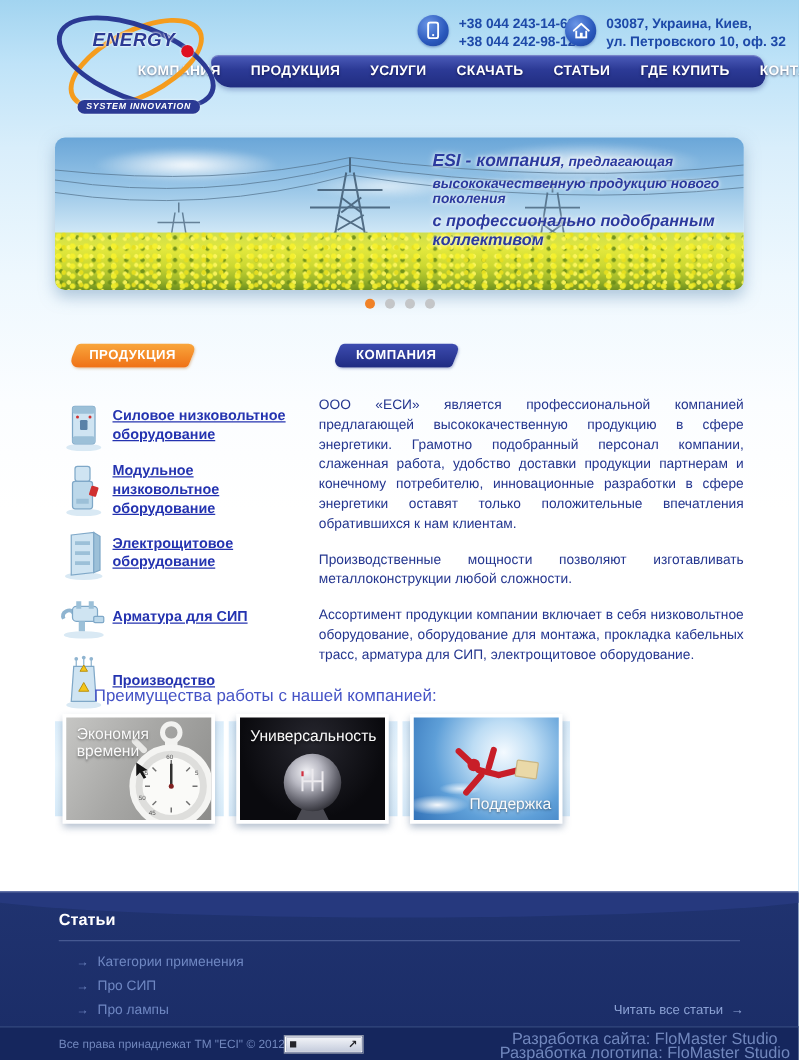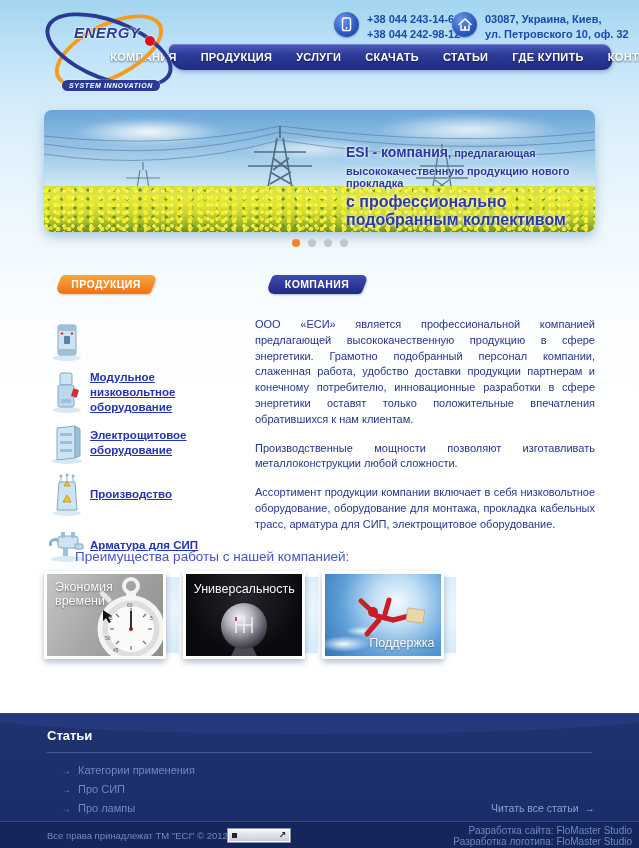--- a/index.html
+++ b/index.html
@@ -45,26 +45,26 @@
   .towers { position:absolute; inset:0; }
   .flowers { position:absolute; left:0; right:0; bottom:0; height:46px;
     background:linear-gradient(180deg,#cede4e 0%,#e2e83c 30%,#ccd832 58%,#9ab428 84%,#6d8f1f 100%); }
   .flowers::after { content:""; position:absolute; inset:0; opacity:.9;
     background-image:
       radial-gradient(circle at 3px 3px,#f8f22e 2px,transparent 2.6px),
       radial-gradient(circle at 7px 2px,#e8e020 1.6px,transparent 2.2px),
       radial-gradient(circle at 2px 5px,#fff860 1.5px,transparent 2px),
       radial-gradient(circle at 5px 4px,#6a8c1a 1.4px,transparent 2px);
     background-size:11px 8px,14px 10px,9px 7px,13px 9px; }
-  .hero-text { position:absolute; left:302px; top:34px; width:244px; color:#2b3a9e;
-    text-shadow:0 0 3px rgba(255,255,255,.9),0 0 6px rgba(255,255,255,.6); }
+  .hero-text { position:absolute; left:302px; top:10px; width:244px; color:#2b3a9e;
+    text-shadow:0 0 3px rgba(255,255,255,.9),0 0 6px rgba(255,255,255,.6);font-style:italic; }
   .hero-line1 { font-size:11px; font-weight:bold; }
   .hero-line1 .strong { font-size:14px; }
   .hero-line2 { font-size:11px; font-weight:bold; margin-top:5px; }
-  .hero-line3 { font-size:16px; font-weight:bold; margin-top:4px; }
+  .hero-line3 { font-size:13px; font-weight:bold; margin-top:4px; }
 
   .dots { position:absolute; left:44px; top:239px; width:551px; display:flex; justify-content:center; gap:8px; }
   .dot { width:8px; height:8px; border-radius:50%; background:#c4c6c8; cursor:pointer; }
   .dot.active { background:#f08228; }
 
   
   .tab { position:relative; height:19px; width:96px; margin-left:14px; }
   .tab-bg { position:absolute; inset:0; transform:skewX(-22deg); border-radius:3px 7px 3px 9px; }
   .tab.orange .tab-bg { background:linear-gradient(180deg,#f9a63c,#ef7116); box-shadow:1px 1px 2px rgba(190,120,40,.4); }
   .tab.blue .tab-bg { background:linear-gradient(180deg,#3d4cb0,#1f2b82); box-shadow:1px 1px 2px rgba(40,60,140,.35); }
@@ -82,21 +82,21 @@
   
   .company { position:absolute; left:255px; top:275px; width:340px; }
   .company-text { margin-top:23px; }
   .company-text p { font-size:11px; line-height:15.8px; color:#24368f; text-align:justify; margin-bottom:13px; }
 
   
   .advantages { position:absolute; left:44px; top:549px; width:551px; }
   .adv-title { margin-left:31px; color:#4553c6; font-size:13.5px; }
   .cards { margin-top:13px; display:grid; grid-template-columns:repeat(4,1fr); gap:4px; }
   .card-panel { height:76px; background:linear-gradient(180deg,#dceefb 0%,#eaf6fd 45%,#d7ebf9 100%);
-    display:flex; align-items:center; }
+    display:flex; align-items:center; justify-content:center; }
   .photo { width:122px; height:88px; background:#fff; padding:3px; box-shadow:0 3px 6px rgba(60,90,130,.4); }
   .photo-img { position:relative; width:100%; height:100%; overflow:hidden; }
   .card-label { position:absolute; color:#fafafa; font-size:12.5px; line-height:14px; font-weight:normal;
     text-shadow:0 1px 2px rgba(0,0,0,.45); z-index:3; }
   .lab-1 { top:6px; left:8px; width:72px; }
   .lab-2 { top:40px; right:5px; width:64px; text-align:right; }
   .lab-3 { top:8px; left:8px; width:110px; }
   .lab-4 { bottom:6px; right:6px; text-align:right;margin-top:12px; }
   .img-stopwatch { background:linear-gradient(120deg,#c6c6c4 0%,#a8a8a6 45%,#8c8c8a 100%); }
   .img-freedom { background:linear-gradient(180deg,#4a90cc 0%,#8fc0e6 45%,#c8e4f5 68%,#5a9a30 69%,#3c7a1e 100%); }
@@ -118,21 +118,21 @@
   .footer-link { color:#6f87c2; font-size:11px; }
   .read-all { position:absolute; right:44px; top:88px; color:#8ba1d4; font-size:10.5px; display:flex; gap:6px; cursor:pointer; }
   .footer-bottom { position:absolute; left:0; bottom:0; width:100%; height:27px; background:#15265d;
     border-top:1px solid #35497f; }
   .copyright { position:absolute; left:47px; top:8px; color:#7187bd; font-size:9.5px; }
   .counter { position:absolute; left:228px; top:7px; width:62px; height:13px; background:linear-gradient(#f2f4f8,#c6cddd);
     border:1px solid #fff; box-shadow:0 0 0 1px #8a93a8; display:flex; align-items:center; justify-content:space-between;
     padding:0 3px; cursor:pointer; }
   .counter-sq { width:5px; height:5px; background:#23242a; }
   .counter-arrow { color:#23242a; font-size:9px; line-height:9px; font-weight:bold; }
-  .credits { position:absolute; right:7px; top:3px; text-align:right; color:#7187bd; font-size:10px; line-height:11px; }
+  .credits { position:absolute; right:7px; top:3px; text-align:center; color:#7187bd; font-size:13px; line-height:11px; }
 </style>
 </head>
 <body>
 
 <div class="page">
 
   <div class="logo">
     <div class="ellipse orange"></div>
     <div class="ellipse blue"></div>
     <div class="logo-energy">ENERGY</div>
@@ -208,21 +208,21 @@
         <path d="M0,34 Q120,52 236,22 Q400,46 551,30"></path>
         <path d="M0,44 Q120,62 236,30 Q400,56 551,40"></path>
         <path d="M0,26 Q130,40 236,16 Q410,38 551,22"></path>
       </g>
     </svg>
     <div class="flowers"></div>
     <div class="hero-text">
       <div class="hero-line1">
         <span class="strong">ESI - компания</span><span>, предлагающая</span>
       </div>
-      <div class="hero-line2">высококачественную продукцию нового прокладка</div>
+      <div class="hero-line2">высококачественную продукцию нового поколения</div>
       <div class="hero-line3">с профессионально подобранным коллективом</div>
     </div>
   </div>
 
   <div class="dots">
     <div class="dot active"></div>
     <div class="dot"></div>
     <div class="dot"></div>
     <div class="dot"></div>
   </div>
@@ -238,20 +238,21 @@
           <svg width="34" height="40" viewBox="0 0 34 40">
             <ellipse cx="17" cy="37" rx="14" ry="3" fill="#d9e9f4"></ellipse>
             <rect x="8" y="4" width="18" height="30" rx="2" fill="#cfe4f2" stroke="#7fa8c8"></rect>
             <rect x="8" y="4" width="18" height="6" rx="2" fill="#9cc0d8"></rect>
             <rect x="8" y="28" width="18" height="6" rx="2" fill="#9cc0d8"></rect>
             <rect x="14" y="15" width="6" height="8" rx="1" fill="#5a82a8"></rect>
             <circle cx="12" cy="12.5" r="1.2" fill="#d03030"></circle>
               <circle cx="22" cy="12.5" r="1.2" fill="#d03030"></circle>
           </svg>
         </div>
+        <span class="product-link">Силовое низковольтное оборудование</span>
       </div>
       <div class="product-item">
         <div class="product-icon">
           <svg width="34" height="42" viewBox="0 0 34 42">
             <ellipse cx="17" cy="39" rx="14" ry="3" fill="#d9e9f4"></ellipse>
             <rect x="10" y="2" width="12" height="12" rx="2" fill="#cfe4f2" stroke="#7fa8c8"></rect>
             <rect x="8" y="14" width="16" height="22" rx="2" fill="#bcd8ea" stroke="#7fa8c8"></rect>
             <rect x="22" y="18" width="6" height="8" rx="1" fill="#d03030" transform="rotate(18 25 22)"></rect>
             <rect x="11" y="28" width="10" height="4" fill="#9cc0d8"></rect>
           </svg>
@@ -263,51 +264,51 @@
           <svg width="36" height="42" viewBox="0 0 36 42">
             <ellipse cx="18" cy="39" rx="15" ry="3" fill="#d9e9f4"></ellipse>
             <polygon points="8,6 26,4 26,36 8,38" fill="#cfe4f2" stroke="#7fa8c8"></polygon>
             <polygon points="26,4 31,7 31,34 26,36" fill="#9cc0d8" stroke="#7fa8c8"></polygon>
             <rect x="11" y="11" width="12" height="3" fill="#9cc0d8"></rect>
             <rect x="11" y="19" width="12" height="3" fill="#9cc0d8"></rect>
             <rect x="11" y="27" width="12" height="3" fill="#9cc0d8"></rect>
           </svg>
         </div>
         <span class="product-link">Электрощитовое оборудование</span>
+      </div>
+      <div class="product-item">
+        <div class="product-icon">
+          <svg width="40" height="34" viewBox="0 0 40 34">
+            <ellipse cx="20" cy="31" rx="16" ry="3" fill="#d9e9f4"></ellipse>
+            <path d="M4,18 Q2,14 6,12 Q10,10 12,14" fill="none" stroke="#8fb4d0" stroke-width="3"></path>
+            <rect x="11" y="8" width="20" height="12" rx="3" fill="#cfe4f2" stroke="#7fa8c8"></rect>
+            <rect x="14" y="4" width="4" height="6" fill="#9cc0d8"></rect>
+              <rect x="24" y="4" width="4" height="6" fill="#9cc0d8"></rect>
+            <rect x="28" y="16" width="8" height="5" rx="1" fill="#bcd8ea" stroke="#7fa8c8"></rect>
+            <rect x="16" y="20" width="5" height="8" fill="#9cc0d8"></rect>
+          </svg>
+        </div>
+        <span class="product-link">Арматура для СИП</span>
       </div>
       <div class="product-item">
         <div class="product-icon">
           <svg width="34" height="44" viewBox="0 0 34 44">
             <ellipse cx="17" cy="41" rx="14" ry="3" fill="#d9e9f4"></ellipse>
             <circle cx="11" cy="4" r="1.5" fill="#8fb4d0"></circle>
               <circle cx="17" cy="3" r="1.5" fill="#8fb4d0"></circle>
               <circle cx="23" cy="4" r="1.5" fill="#8fb4d0"></circle>
             <rect x="10.5" y="5" width="1" height="5" fill="#8fb4d0"></rect>
               <rect x="16.5" y="4" width="1" height="6" fill="#8fb4d0"></rect>
               <rect x="22.5" y="5" width="1" height="5" fill="#8fb4d0"></rect>
             <polygon points="9,10 25,10 27,38 7,38" fill="#cfe4f2" stroke="#7fa8c8"></polygon>
             <polygon points="14,14 20,14 17,9" fill="#f5c518" stroke="#b89010" stroke-width="0.8"></polygon>
             <polygon points="13,30 21,30 17,23" fill="#f5c518" stroke="#b89010" stroke-width="0.8"></polygon>
           </svg>
         </div>
         <span class="product-link">Производство</span>
-      </div>
-      <div class="product-item">
-        <div class="product-icon">
-          <svg width="40" height="34" viewBox="0 0 40 34">
-            <ellipse cx="20" cy="31" rx="16" ry="3" fill="#d9e9f4"></ellipse>
-            <path d="M4,18 Q2,14 6,12 Q10,10 12,14" fill="none" stroke="#8fb4d0" stroke-width="3"></path>
-            <rect x="11" y="8" width="20" height="12" rx="3" fill="#cfe4f2" stroke="#7fa8c8"></rect>
-            <rect x="14" y="4" width="4" height="6" fill="#9cc0d8"></rect>
-              <rect x="24" y="4" width="4" height="6" fill="#9cc0d8"></rect>
-            <rect x="28" y="16" width="8" height="5" rx="1" fill="#bcd8ea" stroke="#7fa8c8"></rect>
-            <rect x="16" y="20" width="5" height="8" fill="#9cc0d8"></rect>
-          </svg>
-        </div>
-        <span class="product-link">Арматура для СИП</span>
       </div>
     </div>
   </div>
 
   <div class="company">
     <div class="tab blue">
       <div class="tab-bg"></div>
       <span class="tab-label">КОМПАНИЯ</span>
     </div>
     <div class="company-text">

